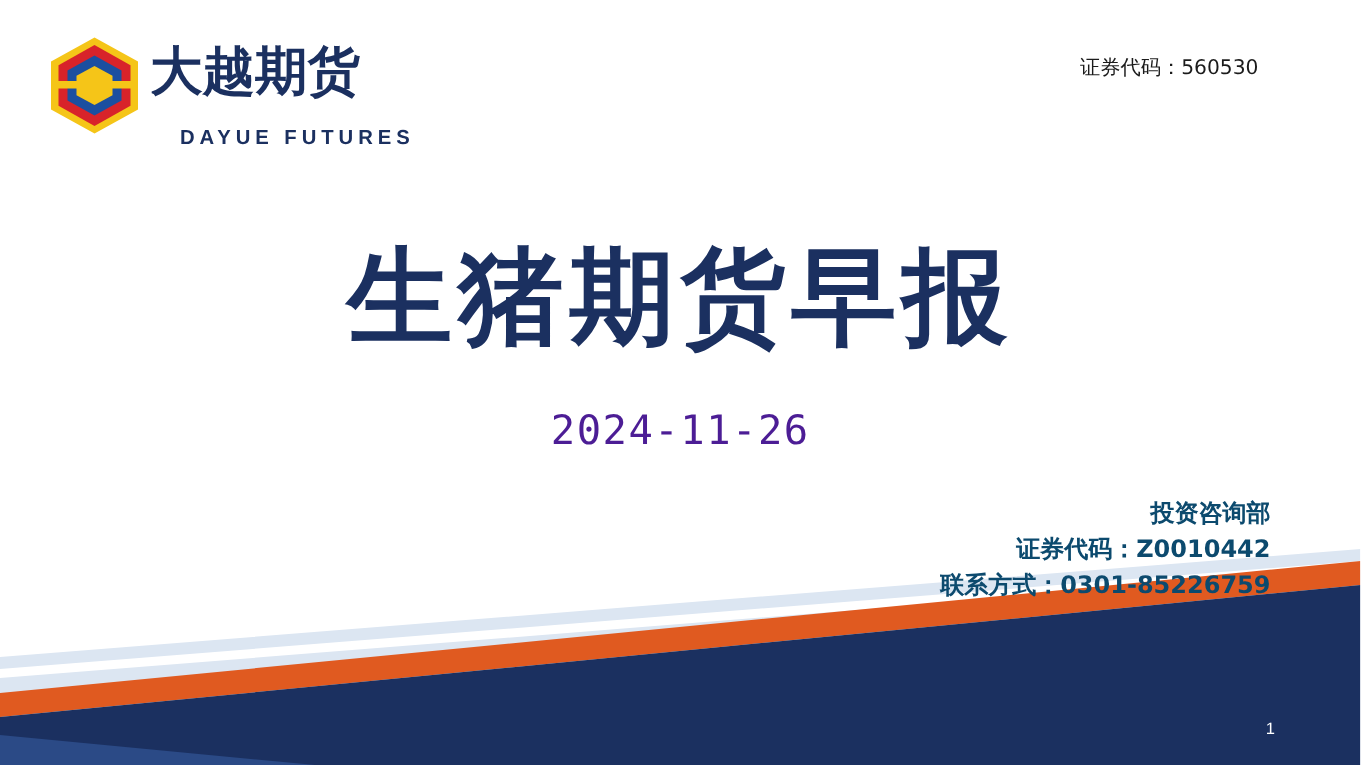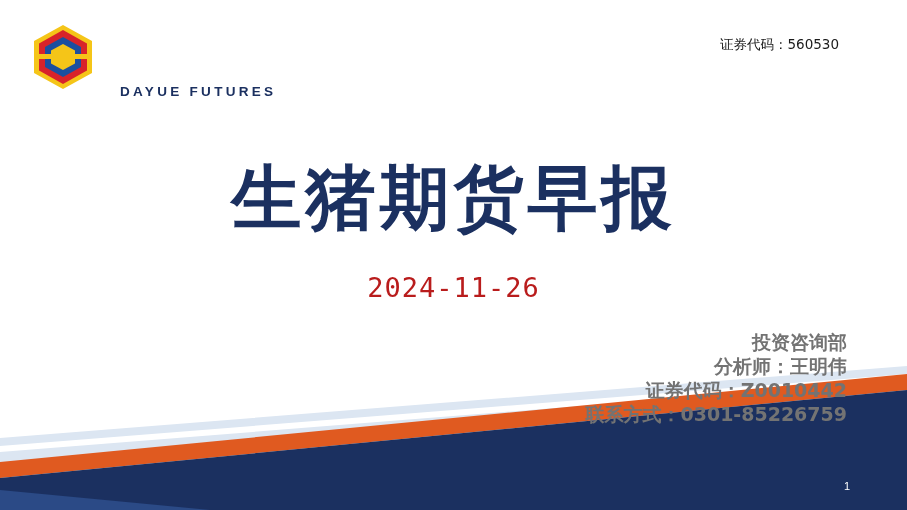--- a/index.html
+++ b/index.html
@@ -85,34 +85,34 @@
     letter-spacing: 4px;
   }
   .date-line {
     position: absolute;
     left: 0;
     right: 0;
     top: 272px;
     text-align: center;
     font-family: "DejaVu Sans Mono", monospace;
     font-size: 27px;
-    color: #b91c1c;
+    color: #4c1d95;
     letter-spacing: 1px;
   }
 
   
   .contact {
     position: absolute;
     right: 60px;
     top: 330px;
     text-align: right;
     font-family: "DejaVu Sans", sans-serif;
-    font-size: 19px;
+    font-size: 16px;
     line-height: 24px;
-    color: #737373;
+    color: #0c4a6e;
     font-weight: bold;
     white-space: nowrap;
   }
   .contact div {
     height: 24px;
   }
 
   
   .band {
     position: absolute;
@@ -141,20 +141,21 @@
 
   <div class="logo-wrap">
     <svg class="logo-mark" viewBox="0 0 62 66">
       <polygon points="31,1 60,17 60,49 31,65 2,49 2,17" fill="#f5c518"></polygon>
       <polygon points="31,6 55,19.5 55,46.5 31,60 7,46.5 7,19.5" fill="#d8232a"></polygon>
       <polygon points="31,13 49,23 49,43 31,53 13,43 13,23" fill="#1b4fa0"></polygon>
       <polygon points="31,20 43,26.5 43,39.5 31,46 19,39.5 19,26.5" fill="#f5c518"></polygon>
       <rect x="2" y="30" width="58" height="5" fill="#f5c518"></rect>
       <rect x="7" y="30.5" width="48" height="4" fill="#f5c518"></rect>
     </svg>
+    <div class="logo-text-cn">大越期货</div>
     <div class="logo-text-en">DAYUE FUTURES</div>
   </div>
 
   <div class="sec-code">证券代码：560530</div>
 
   <div class="main-title">生猪期货早报</div>
   <div class="date-line">2024-11-26</div>
 
   <svg class="band band-orange" viewBox="0 0 907 144" preserveAspectRatio="none">
 
@@ -163,20 +164,19 @@
 
     <polygon points="0,96 907,8 907,24 0,112" fill="#e05a20"></polygon>
 
     <polygon points="0,112 907,24 907,144 0,144" fill="#1b3060"></polygon>
 
     <polygon points="0,124 210,144 0,144" fill="#2b4a86"></polygon>
   </svg>
 
   <div class="contact">
     <div>投资咨询部</div>
-    <div>分析师：王明伟</div>
     <div>证券代码：Z0010442</div>
     <div>联系方式：0301-85226759</div>
   </div>
 
   <div class="page-num">1</div>
 
 </div>
 
 </body></html>

